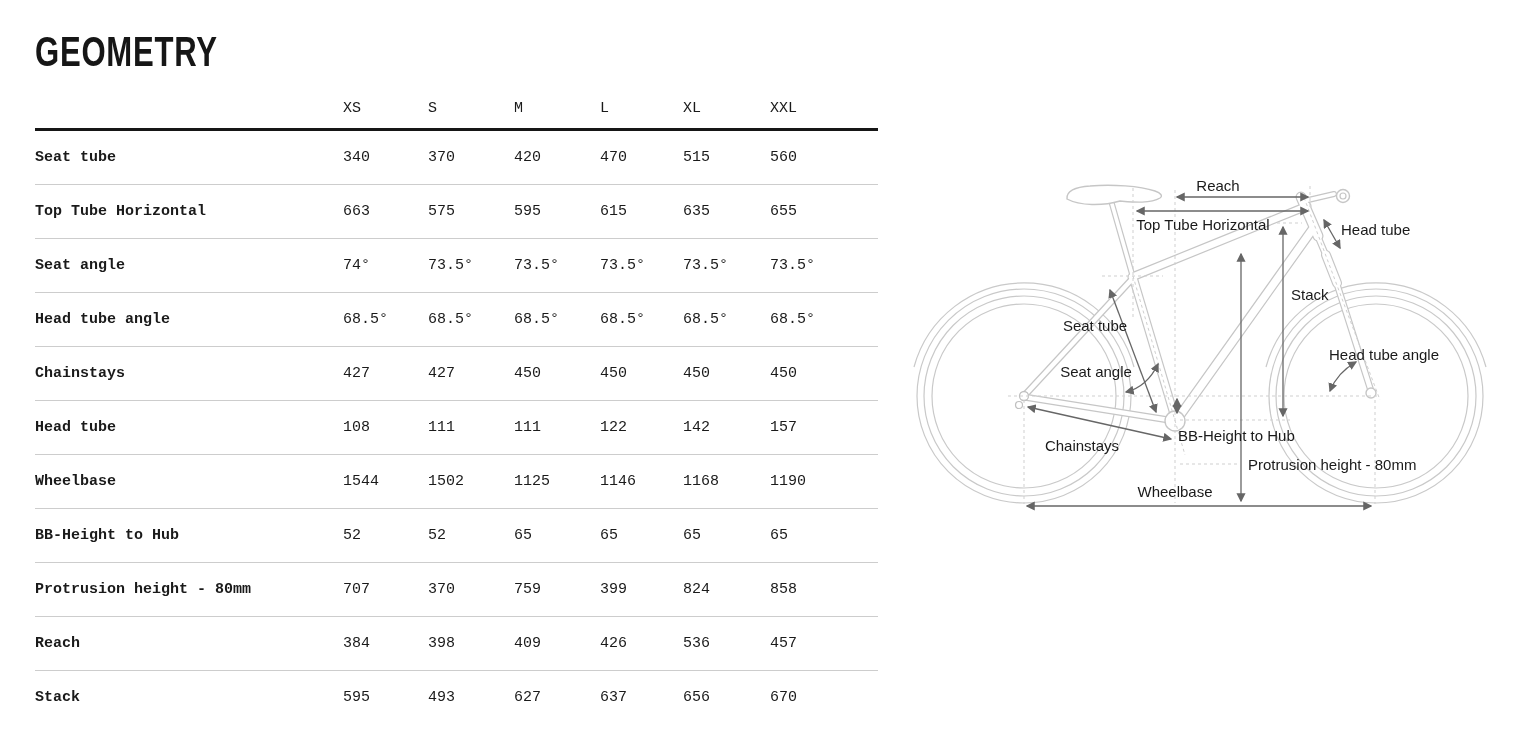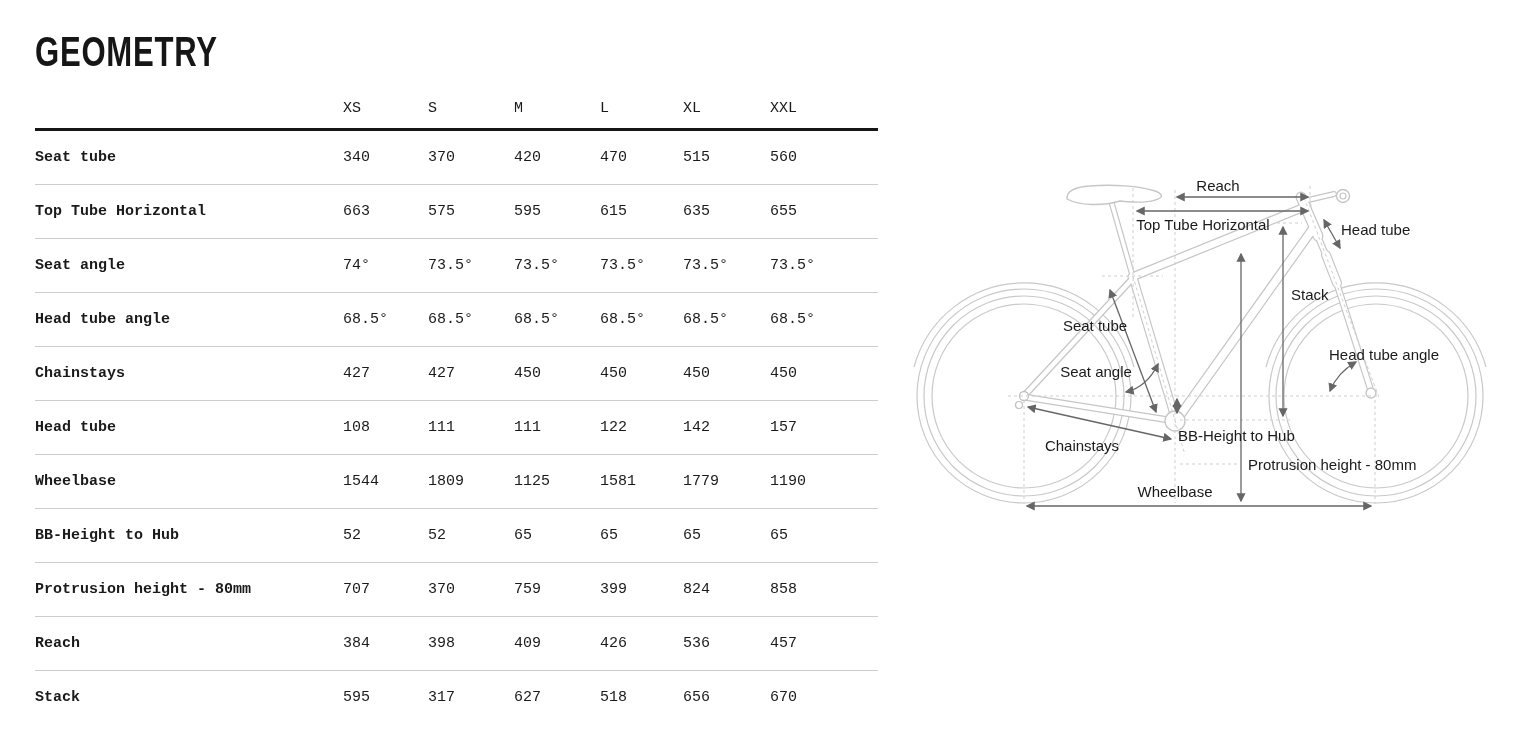--- a/index.html
+++ b/index.html
@@ -99,24 +99,24 @@
           <div class="cell col0">108</div>
           <div class="cell col1">111</div>
           <div class="cell col2">111</div>
           <div class="cell col3">122</div>
           <div class="cell col4">142</div>
           <div class="cell col5">157</div>
         </div>
         <div class="trow">
           <div class="rlabel">Wheelbase</div>
           <div class="cell col0">1544</div>
-          <div class="cell col1">1809</div>
+          <div class="cell col1">1502</div>
           <div class="cell col2">1125</div>
-          <div class="cell col3">1581</div>
-          <div class="cell col4">1779</div>
+          <div class="cell col3">1146</div>
+          <div class="cell col4">1168</div>
           <div class="cell col5">1190</div>
         </div>
         <div class="trow">
           <div class="rlabel">BB-Height to Hub</div>
           <div class="cell col0">52</div>
           <div class="cell col1">52</div>
           <div class="cell col2">65</div>
           <div class="cell col3">65</div>
           <div class="cell col4">65</div>
           <div class="cell col5">65</div>
@@ -135,23 +135,23 @@
           <div class="cell col0">384</div>
           <div class="cell col1">398</div>
           <div class="cell col2">409</div>
           <div class="cell col3">426</div>
           <div class="cell col4">536</div>
           <div class="cell col5">457</div>
         </div>
         <div class="trow">
           <div class="rlabel">Stack</div>
           <div class="cell col0">595</div>
-          <div class="cell col1">317</div>
+          <div class="cell col1">493</div>
           <div class="cell col2">627</div>
-          <div class="cell col3">518</div>
+          <div class="cell col3">637</div>
           <div class="cell col4">656</div>
           <div class="cell col5">670</div>
         </div>
       </div>
   </div>
 
   <svg class="diagram" viewBox="900 168 640 350">
     <defs>
       <marker id="arr" viewBox="0 0 10 10" refX="8.5" refY="5" markerWidth="7" markerHeight="7" orient="auto-start-reverse">
         <path d="M0,0 L10,5 L0,10 z" fill="#666666"></path>

